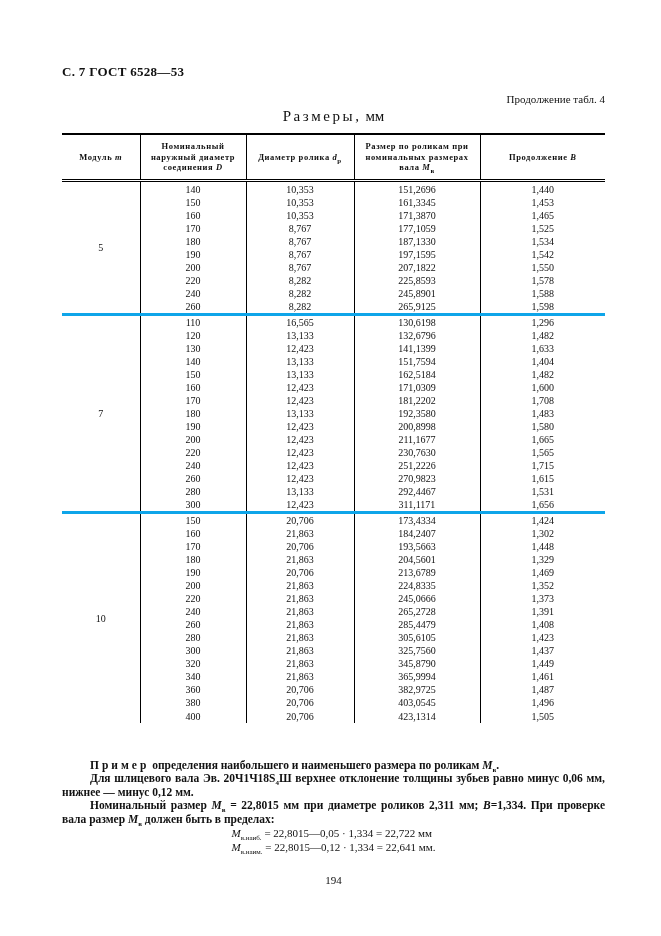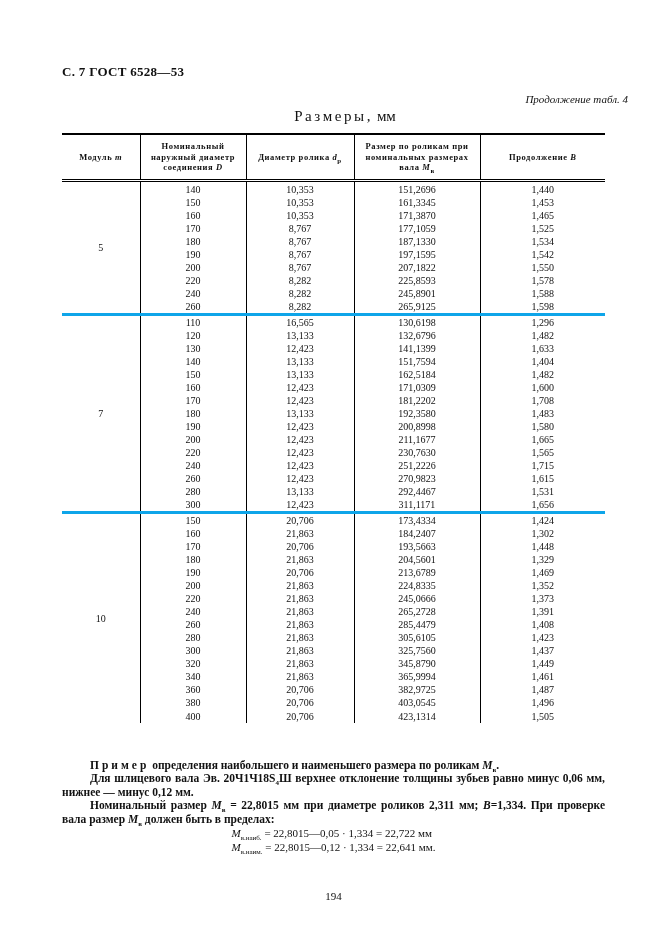--- a/index.html
+++ b/index.html
@@ -5,31 +5,30 @@
   * { margin: 0; padding: 0; box-sizing: border-box; }
   html, body { background: #fff; }
   body {
     width: 661px; height: 936px;
     font-family: "Liberation Serif", serif;
     color: #111;
     position: relative;
     overflow: hidden;
   }
   .page {
-    padding: 64px 33px 0 62px;
+    padding: 64px 56px 0 62px;
   }
   .doc-ref {
     font-size: 13px;
     font-weight: bold;
     letter-spacing: 0.3px;
   }
   .continuation {
     margin-top: 13px;
     text-align: right;
-    font-style: italic;
     font-size: 11px;
   }
   .sizes-label {
     margin-top: 3px;
     text-align: center;
     font-size: 15px;
   }
   .sizes-label .spaced { letter-spacing: 2.6px; }
   table.spline-table {
     margin-top: 8px;
@@ -86,21 +85,21 @@
     width: 543px;
     text-align: center;
     font-size: 11px;
     line-height: 13.5px;
   }
   .formulas .block {
     display: inline-block;
     text-align: left;
   }
   .page-number {
-    margin-top: 36px;
+    margin-top: 20px;
     width: 543px;
     text-align: center;
     font-size: 11px;
   }
 </style>
 </head>
 <body>
 
 <div class="page">
 

